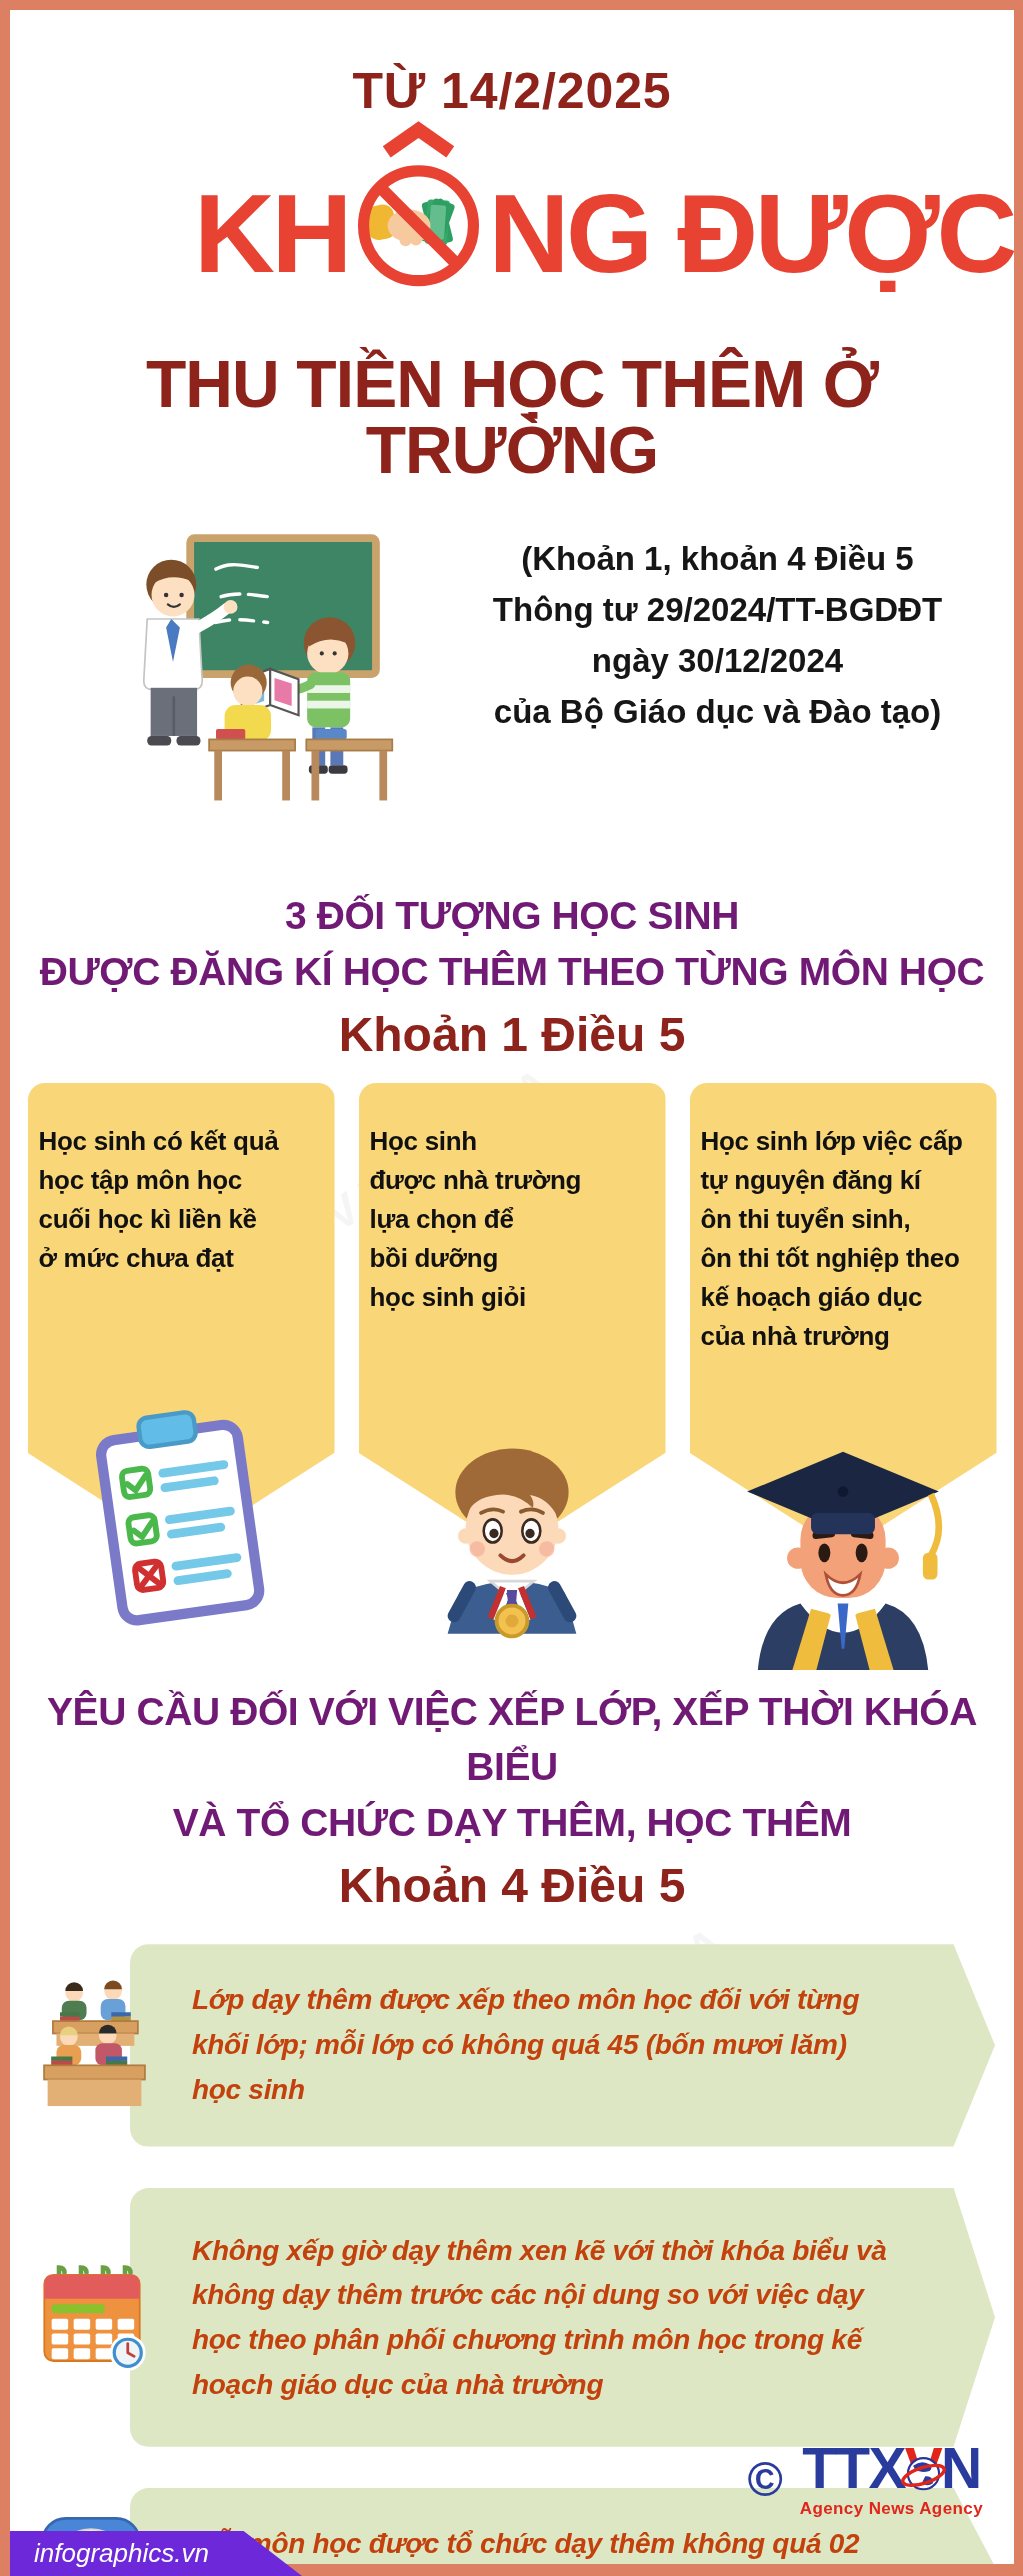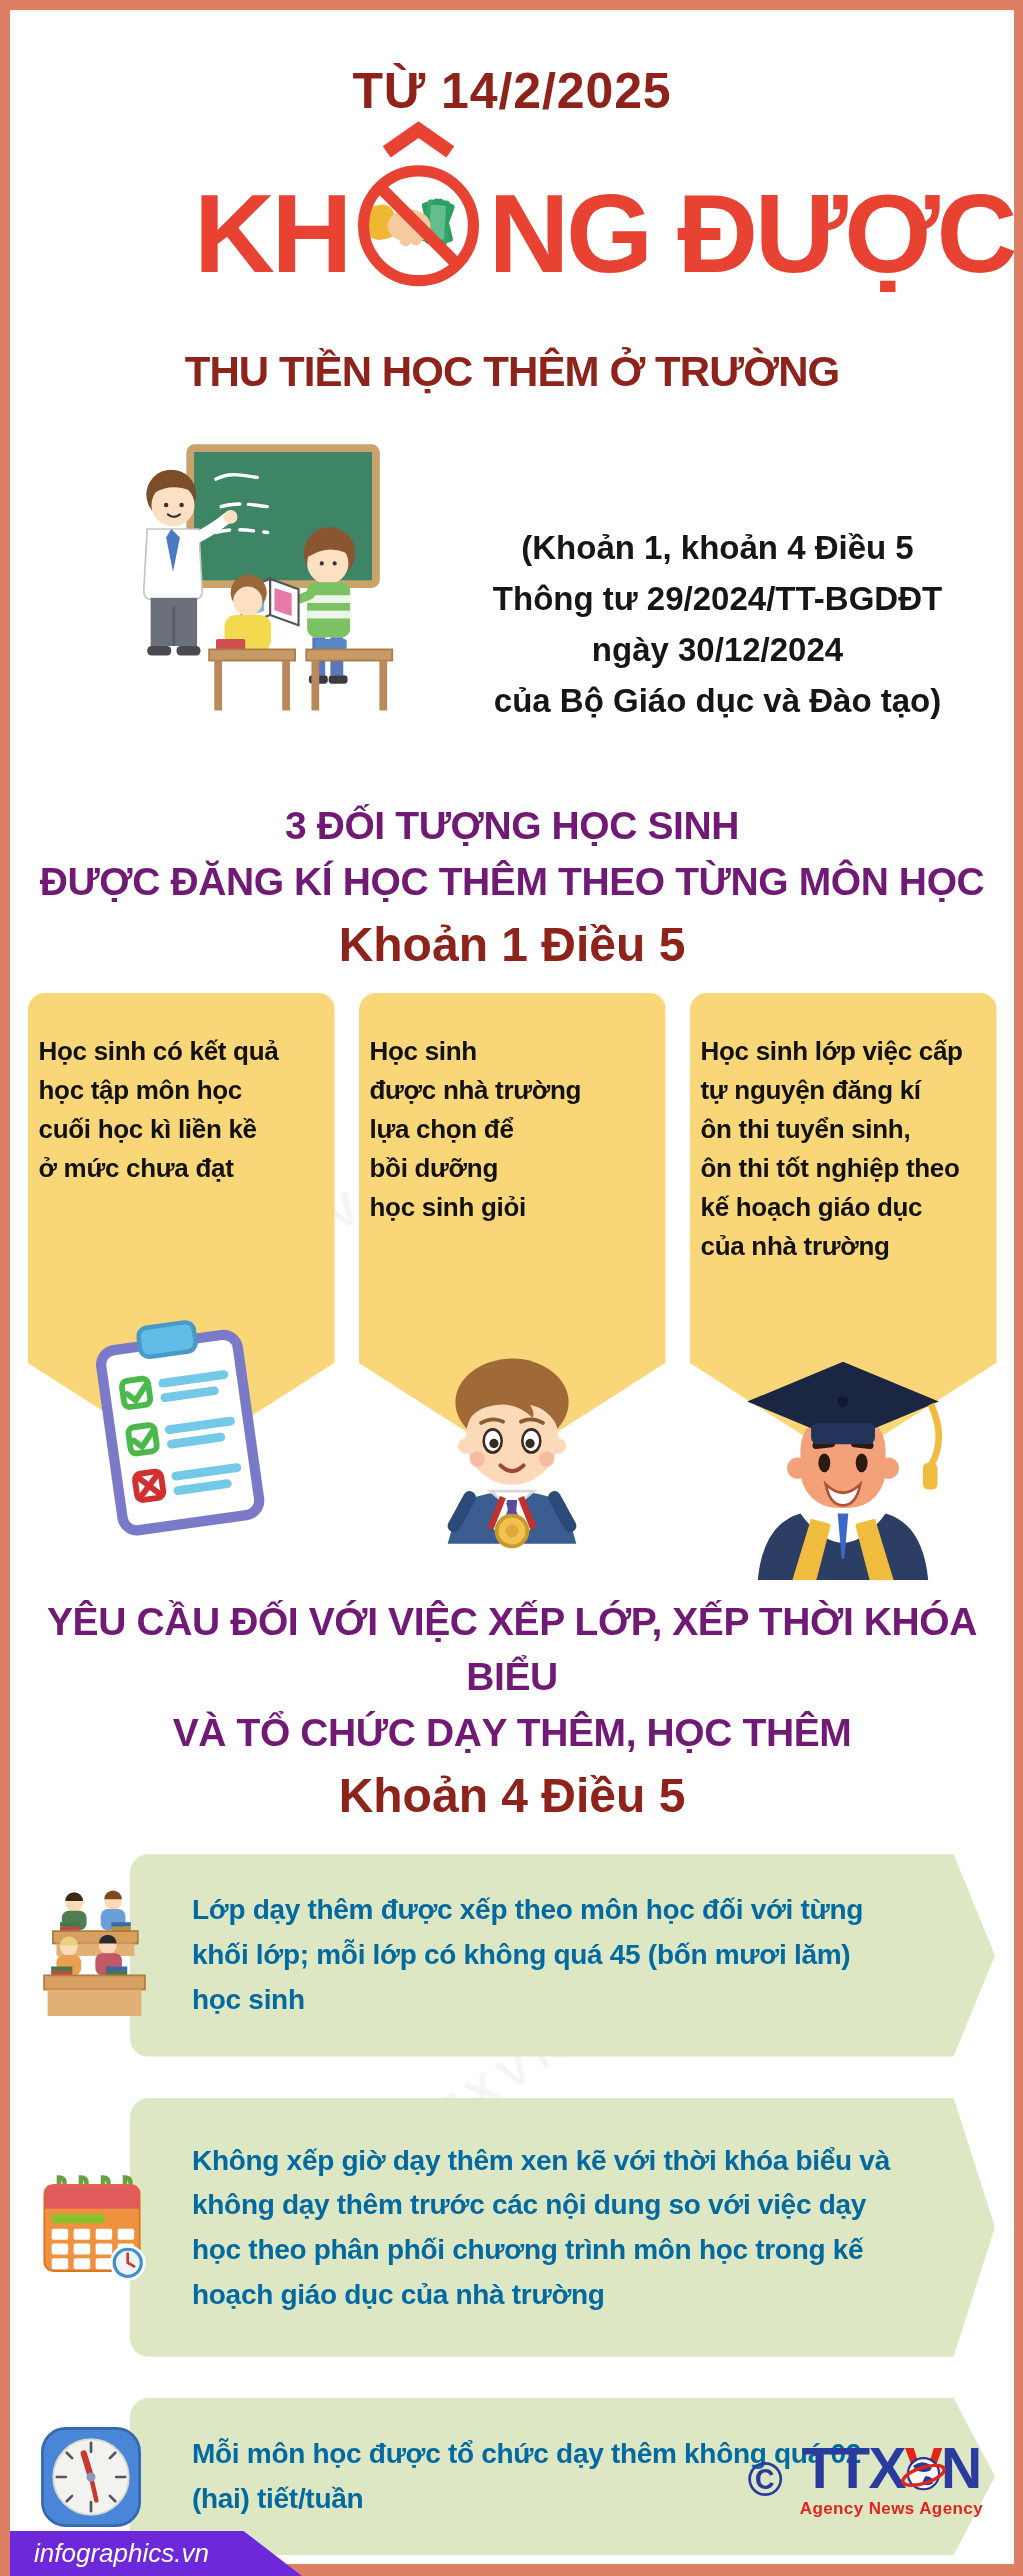--- a/index.html
+++ b/index.html
@@ -12,25 +12,25 @@
   .pre { white-space:pre-line; }
 
   
   .date-line { margin-top:52px; text-align:center; font-size:50px; font-weight:800;
     letter-spacing:0.9px; color:#8e231b; }
   .title-row { margin-top:15.5px; height:196px; display:flex; justify-content:flex-end;
     align-items:center; }
   .title-part { font-size:112px; font-weight:900; color:#e84233; letter-spacing:-3.4px;
     line-height:1; }
   .title-icon { width:129px; height:176px; margin:-50px 5.2px 0; flex:0 0 auto; }
-  .subtitle { margin-top:19px; text-align:center; font-size:42px; font-weight:900;
+  .subtitle { margin-top:19px; text-align:center; font-size:66px; font-weight:900;
     color:#8e231b; letter-spacing:-0.9px; line-height:1; }
 
   
-  .intro-row { margin:50px 34px 0 120px; display:flex; align-items:flex-end; gap:24px; }
+  .intro-row { margin:50px 34px 0 120px; display:flex; align-items:flex-start; gap:24px; }
   .classroom { flex:0 0 301px; }
   .citation { flex:1; text-align:center; font-size:33px; font-weight:700; color:#161616;
     line-height:1.55; }
 
   
   .sec-heading { margin-top:72px; text-align:center; font-size:39px; font-weight:800;
     color:#701a75; line-height:1.42; letter-spacing:-0.4px; }
   .sec-heading.second { margin-top:0; }
   .sec-sub { margin-top:12px; text-align:center; font-size:48px; font-weight:800;
     color:#8e231b; line-height:1; }
@@ -48,21 +48,21 @@
   .icon-boy { top:345px; width:193px; }
   .icon-grad { top:350px; width:213px; }
 
   
   .rules { margin-top:34px; }
   .rule-row { position:relative; margin:0 19px 41px 120px; }
   .rule-box { background:#dde7c4; border-radius:19px 5.2px 5.2px 19px;
     clip-path:polygon(0 0,95.2% 0,100% 50%,95.2% 100%,0 100%);
     display:flex; align-items:center; padding:34px 103px 34px 62px; }
   .rule-box.tall { padding-top:41px; padding-bottom:39px; }
-  .rule-text { font-size:28px; font-weight:700; color:#0369a1;
+  .rule-text { font-size:28px; font-weight:700; font-style:italic; color:#c2410c;
     line-height:1.6; letter-spacing:-0.3px; }
   .rule-icon { position:absolute; left:-93px; top:50%; transform:translateY(-50%); }
   .icon-desks { width:115px; }
   .icon-calendar { width:110px; }
   .icon-clock { width:108px; }
 
   
   .wm { position:absolute; font-size:45px; font-weight:700; letter-spacing:8.6px;
     color:rgba(110,110,110,0.07); transform:rotate(-33deg); white-space:nowrap; }
   .wm1 { top:1142px; left:197px; }

